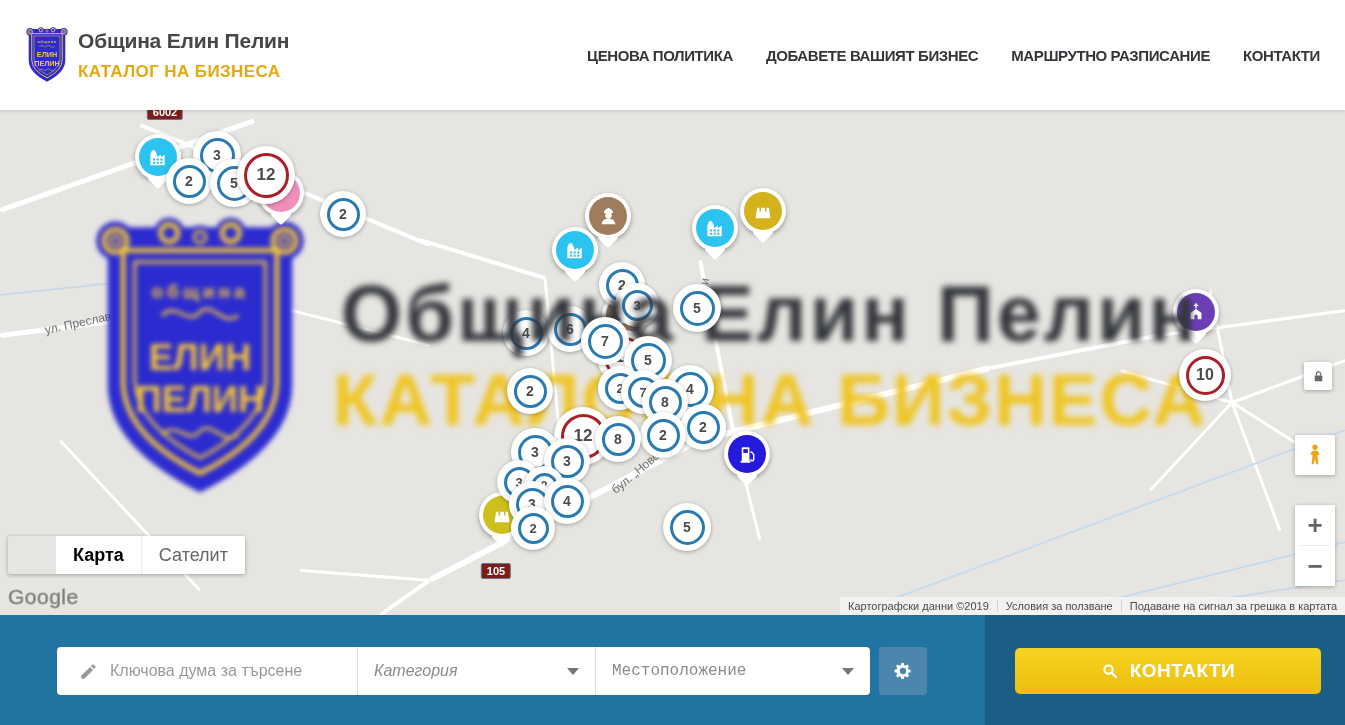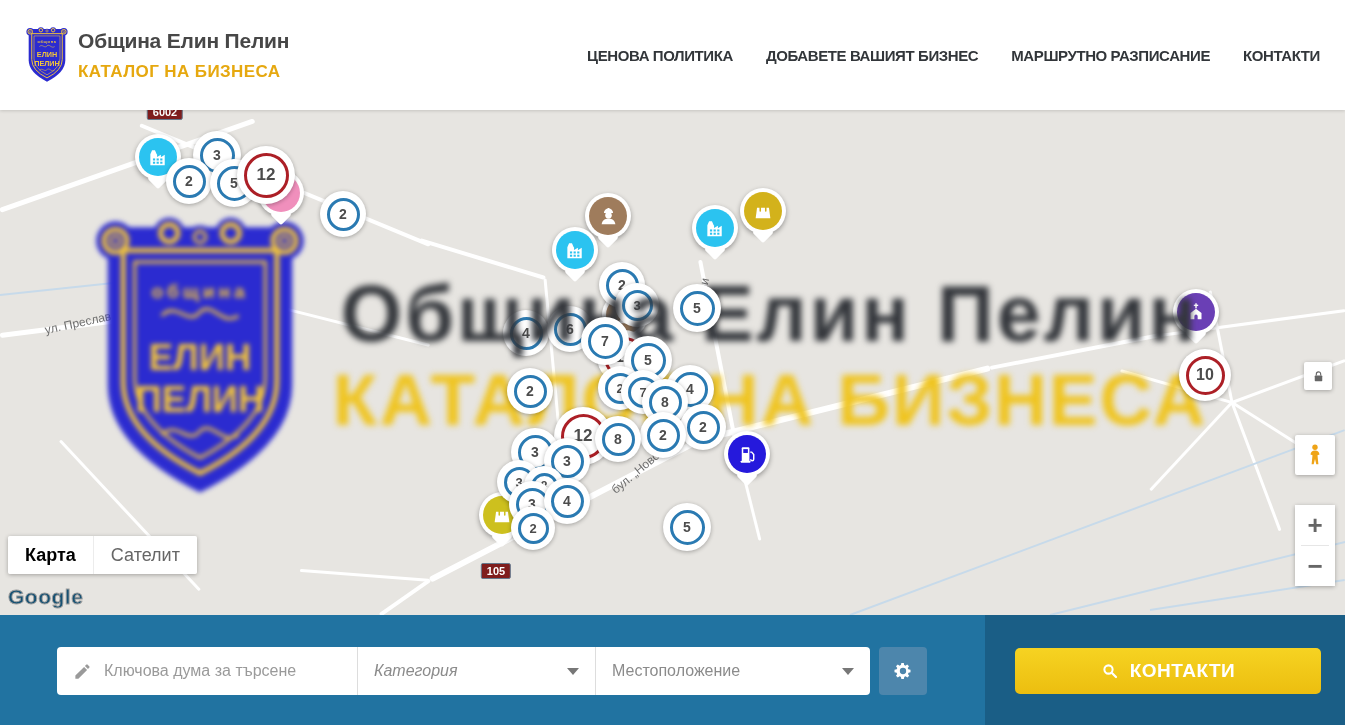--- a/index.html
+++ b/index.html
@@ -39,53 +39,53 @@
   .pin::after { content:''; position:absolute; left:50%; bottom:-6px; width:15px; height:15px; background:#fff;
                 transform:translateX(-50%) rotate(45deg); border-radius:2px; z-index:-1; }
   .pin .disc { width:38px; height:38px; border-radius:50%; display:flex; align-items:center; justify-content:center; }
   .cluster { position:absolute; background:#fff; border-radius:50%;
              box-shadow:0 1px 4px rgba(0,0,0,.3); display:flex; align-items:center; justify-content:center; cursor:pointer; }
   .cluster-ring { border-radius:50%; background:#fff; display:flex; align-items:center; justify-content:center;
                   font-weight:700; color:#4C4C4C; }
 
   
   .maptype { position:absolute; left:8px; top:426px; height:38px; display:flex; z-index:70;
-             box-shadow:0 1px 4px rgba(0,0,0,.3); border-radius:2px; overflow:hidden; }
+             box-shadow:0 1px 4px rgba(0,0,0,.3); border-radius:2px; overflow:hidden;padding-left:48px; }
   .maptype button { border:none; background:#fff; height:38px; padding:0 17px; font-size:18px;
                     font-family:inherit; cursor:pointer; }
   .maptype .sel { font-weight:700; color:#000; }
   .maptype .unsel { color:#666; border-left:1px solid #ececec; }
-  .google-logo { position:absolute; left:8px; bottom:6px; z-index:70; font-size:21px; font-weight:700;
-                 color:#0c4a6e; -webkit-text-stroke:0.9px #9B9B9B; opacity:.95; letter-spacing:0.5px; }
+  .google-logo { position:absolute; left:8px; bottom:6px; z-index:70; font-size:21px; font-weight:400;
+                 color:#737373; -webkit-text-stroke:0.9px #9B9B9B; opacity:.95; letter-spacing:0.5px; }
   .attrib { position:absolute; right:0; bottom:0; z-index:70; height:18px; background:rgba(245,245,243,.85);
             display:flex; align-items:center; font-size:11px; color:#4A4A4A; }
   .attrib span { padding:0 8px; border-left:1px solid rgba(0,0,0,.12); white-space:nowrap; }
   .attrib span:first-child { border-left:none; }
   .ctl-btn { position:absolute; background:#fff; box-shadow:0 1px 4px rgba(0,0,0,.3); border-radius:2px;
              display:flex; align-items:center; justify-content:center; cursor:pointer; z-index:70; border:none; }
   .lock-btn { left:1304px; top:252px; width:28px; height:28px; }
   .pegman-btn { left:1295px; top:325px; width:40px; height:40px; }
   .zoomctl { position:absolute; left:1295px; top:395px; width:40px; z-index:70; background:#fff;
              box-shadow:0 1px 4px rgba(0,0,0,.3); border-radius:2px; }
   .zoomctl button { display:block; width:40px; height:40px; border:none; background:#fff; color:#666;
                     font-size:26px; font-weight:700; cursor:pointer; line-height:38px; font-family:inherit; }
   .zoomctl .zdiv { height:1px; background:#E6E6E6; margin:0 6px; }
 
   
   .searchbar { position:absolute; left:0; top:615px; width:1345px; height:110px; background:#2173A1; z-index:100; }
   .search-fields { position:absolute; left:57px; top:32px; width:813px; height:48px; background:#fff;
                    border-radius:4px; display:flex; align-items:stretch; }
   .sf { display:flex; align-items:center; }
-  .sf-keyword { width:300px; padding-left:16px; }
+  .sf-keyword { width:300px; padding-left:22px; }
   .sf-keyword input { border:none; outline:none; font-size:16px; color:#555; width:230px; margin-left:12px;
                       font-family:inherit; background:transparent; }
   .sf-keyword input::placeholder { color:#9A9A9A; }
   .sf-select { border-left:1px solid #DDD; padding:0 16px; justify-content:space-between; cursor:pointer; }
   .sf-cat { width:238px;font-style:italic; }
-  .sf-loc { width:275px; }
+  .sf-loc { width:275px;font-family:Liberation Mono, monospace; }
   .sf-select .lbl { font-size:16px; color:#8B8B8B; }
   .caret { width:0; height:0; border-left:6px solid transparent; border-right:6px solid transparent;
            border-top:7px solid #777; }
   .gear-btn { position:absolute; left:879px; top:32px; width:48px; height:48px; border:none; border-radius:4px;
               background:#4D86AC; display:flex; align-items:center; justify-content:center; cursor:pointer; }
   .search-right { position:absolute; left:985px; top:0; width:360px; height:110px; background:#1A5E86; }
   .submit-btn { position:absolute; left:30px; top:33px; width:306px; height:46px; border:none; border-radius:5px;
                 background:linear-gradient(#F6D322,#ECBE0F); color:#fff; font-weight:700; font-size:19px;
                 letter-spacing:0.5px; display:flex; align-items:center; justify-content:center; gap:11px;
                 cursor:pointer; font-family:inherit; }
@@ -400,20 +400,25 @@
           <div class="cluster-ring" style="width: 39px; height: 39px; border: 3px solid rgb(172, 31, 38); font-size: 16px;">10</div>
         </div>
       </div>
 
     <div class="maptype">
       <button class="sel">Карта</button>
       <button class="unsel">Сателит</button>
     </div>
 
     <div class="google-logo">Google</div>
+    <div class="attrib">
+      <span>Картографски данни ©2019</span>
+      <span>Условия за ползване</span>
+      <span>Подаване на сигнал за грешка в картата</span>
+    </div>
 
     <button class="ctl-btn lock-btn">
       <svg width="15" height="15" viewBox="0 0 24 24">
         <rect x="6" y="10.5" width="12" height="9" rx="1" fill="#666"></rect>
         <path d="M8.5 10.5V8a3.5 3.5 0 0 1 7 0v2.5" stroke="#666" stroke-width="1.8" fill="none"></path>
       </svg>
     </button>
     <button class="ctl-btn pegman-btn">
       <svg width="24" height="24" viewBox="0 0 24 24">
         <g fill="#EFA417">

